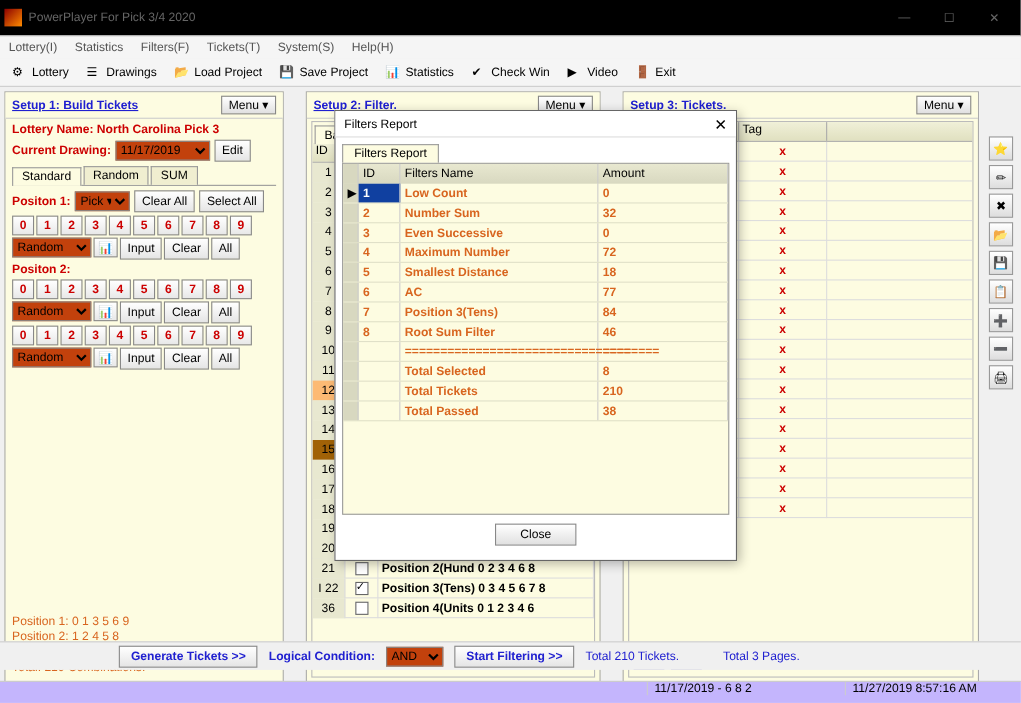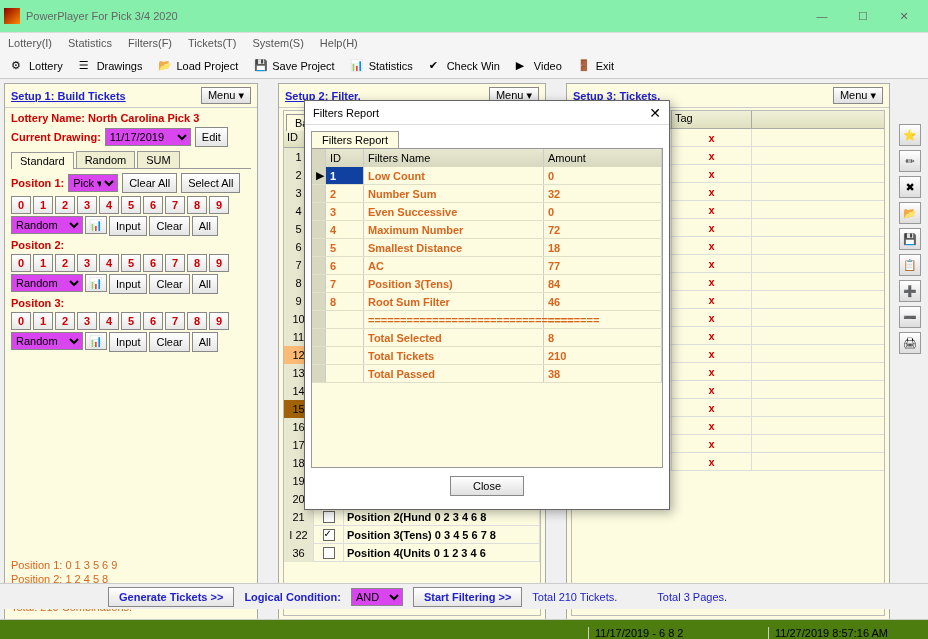--- a/index.html
+++ b/index.html
@@ -1,57 +1,57 @@
 <!DOCTYPE html>
 <html><head>
 <meta charset="utf-8">
 <style>
 * { box-sizing: border-box; font-family: 'Segoe UI', Tahoma, sans-serif; font-size: 11px; }
 body { margin: 0; background: #f0f0f0; width: 928px; height: 639px; overflow: hidden; }
-.titlebar { height: 26px; background: #86efac; display: flex; align-items: center; padding: 16px 4px; border-bottom: 1px solid #ddd; }
+.titlebar { height: 26px; background: #000000; display: flex; align-items: center; padding: 16px 4px; border-bottom: 1px solid #ddd; }
 .titlebar .icon { width: 16px; height: 16px; background: linear-gradient(135deg,#8b0000,#ff8c00); margin-right: 6px; }
 .titlebar .title { flex: 1; color: #666; }
 .titlebar .winbtns { display: flex; gap: 1px; }
 .titlebar .winbtn { width: 40px; height: 22px; display: flex; align-items: center; justify-content: center; color: #666; }
 .menubar { height: 20px; background: #f5f5f5; display: flex; padding: 0 8px; gap: 16px; align-items: center; color: #555; }
 .toolbar { height: 26px; background: #f5f5f5; border-bottom: 1px solid #ccc; display: flex; align-items: center; padding: 0 4px; gap: 2px; }
 .tbtn { display: flex; align-items: center; gap: 4px; padding: 2px 6px; border: 1px solid transparent; }
 .ticon { width: 14px; height: 14px; display: inline-block; }
 .main { display: flex; height: 546px; gap: 20px; padding: 4px; }
 .panel { background: #fdfce1; border: 1px solid #aaa; position: relative; }
 .panel-left { width: 254px; }
 .panel-mid { width: 268px; }
 .panel-right { flex: 1; }
 .panel-head { height: 24px; display: flex; align-items: center; padding: 0 6px; justify-content: space-between; border-bottom: 1px solid #ccc; background:#fdfce1; }
 .panel-title { color: #2020d0; font-weight: bold; text-decoration: underline; }
 .menu-btn { border: 1px solid #888; background: linear-gradient(#fff,#e0e0e0); padding: 1px 6px; font-size: 11px; }
 .lbl-red { color: #c00; font-weight: bold; }
 .lbl-orange { color: #d8651f; }
 .left-body { padding: 4px 6px; }
 .inline { display: flex; align-items: center; gap: 4px; margin: 3px 0; }
-select.combo, input.tf { border: 1px solid #888; background: #d946ef; font-size: 11px; height: 18px; }
+select.combo, input.tf { border: 1px solid #888; background: #c2410c; font-size: 11px; height: 18px; }
 .btn { border: 1px solid #888; background: linear-gradient(#fff,#e5e5e5); padding: 1px 6px; font-size: 11px; height:20px; }
 .tabs { display: flex; border-bottom: 1px solid #999; margin: 4px 0; }
 .tab { padding: 2px 8px; border: 1px solid #999; border-bottom: none; background: #f0eed0; margin-right: 2px; font-size:11px; }
 .tab.active { background: #fdfce1; position: relative; top: 1px; }
 .numrow { display: flex; gap: 2px; margin: 2px 0; }
 .numbtn { width: 20px; height: 18px; border: 1px solid #888; background: linear-gradient(#fff,#e8e8e8); display: flex; align-items: center; justify-content: center; color:#c00;font-weight:bold; }
 .action-row { display:flex; gap:2px; margin:2px 0;}
 .left-summary{position:absolute;bottom:6px;left:6px;right:6px;color:#d8651f;line-height:14px;}
 .grid-wrap{position:absolute;top:26px;bottom:4px;left:4px;right:4px;background:#fdfce1;border:1px solid #bbb;overflow:hidden;}
 .grid-head{display:flex;background:linear-gradient(#f0f0d8,#e0e0c0);border-bottom:1px solid #aaa;height:18px;}
 .gh{border-right:1px solid #aaa;padding:1px 3px;font-size:11px;}
 .row{display:flex;border-bottom:1px solid #ddd;height:18px;align-items:center;}
 .cell{border-right:1px solid #ddd;padding:0 3px;font-size:11px;height:18px;display:flex;align-items:center;}
 .right-tools{position:absolute;right:-32px;top:40px;display:flex;flex-direction:column;gap:4px;}
 .rtool{width:22px;height:22px;border:1px solid #999;background:linear-gradient(#fff,#ddd);display:flex;align-items:center;justify-content:center;}
 .bottom-bar{position:absolute;bottom:4px;left:4px;right:4px;height:24px;display:flex;align-items:center;gap:6px;}
 .nav-btn{width:28px;height:20px;border:1px solid #66a;background:linear-gradient(#fff,#dde8ff);color:#2020d0;font-weight:bold;display:flex;align-items:center;justify-content:center;}
 .footer{position:absolute;bottom:30px;left:0;right:0;height:26px;display:flex;align-items:center;padding:0 8px;gap:10px;background:#f0f0f0;border-top:1px solid #ccc;}
-.status{position:absolute;bottom:0;left:0;right:0;height:20px;border-top:1px solid #ccc;background:#4d7c0f;display:flex;align-items:flex-end;font-size:11px;}
+.status{position:absolute;bottom:0;left:0;right:0;height:20px;border-top:1px solid #ccc;background:#c4b5fd;display:flex;align-items:flex-start;font-size:11px;}
 .modal{position:absolute;left:304px;top:100px;width:366px;height:410px;background:#fff;border:1px solid #666;box-shadow:3px 3px 10px rgba(0,0,0,0.3);z-index:100;}
 .modal-title{height:24px;background:#fff;border-bottom:1px solid #ddd;display:flex;align-items:center;padding:0 8px;justify-content:space-between;}
 .modal-body{padding:6px;}
 .modal-tab{display:inline-block;padding:2px 10px;border:1px solid #999;border-bottom:none;background:#fdfce1;}
 .modal-grid{border:1px solid #999;background:#fdfce1;height:320px;position:relative;}
 .mg-head{display:flex;background:linear-gradient(#e8e8d0,#d8d8c0);height:18px;}
 .mg-row{display:flex;height:18px;border-bottom:1px solid #e0e0c8;}
 .mg-cell{border-right:1px solid #ccc;padding:0 4px;display:flex;align-items:center;}
 .modal-close-btn{display:block;margin:8px auto 0;padding:3px 22px;border:1px solid #888;background:linear-gradient(#fff,#e0e0e0);}
 .red-x{color:#c00;font-weight:bold;}
@@ -175,23 +175,20 @@
             <div class="numbtn">8</div>
             <div class="numbtn">9</div>
           </div>
           <div class="action-row">
             <select class="combo" style="width:72px"><option>Random</option></select>
             <div class="numbtn" style="width:22px">📊</div>
             <button class="btn">Input</button>
             <button class="btn">Clear</button>
             <button class="btn">All</button>
           </div>
-          <div class="inline">
-            <span class="lbl-red">Positon 3:</span>
-          </div>
           <div class="numrow">
             <div class="numbtn">0</div>
             <div class="numbtn">1</div>
             <div class="numbtn">2</div>
             <div class="numbtn">3</div>
             <div class="numbtn">4</div>
             <div class="numbtn">5</div>
             <div class="numbtn">6</div>
             <div class="numbtn">7</div>
             <div class="numbtn">8</div>

